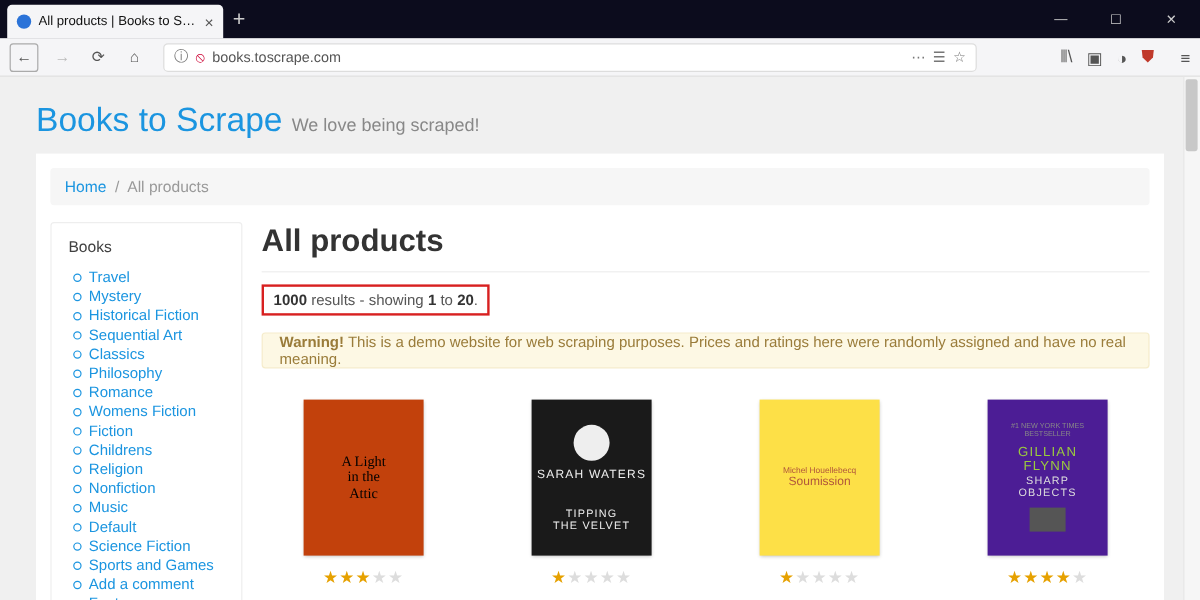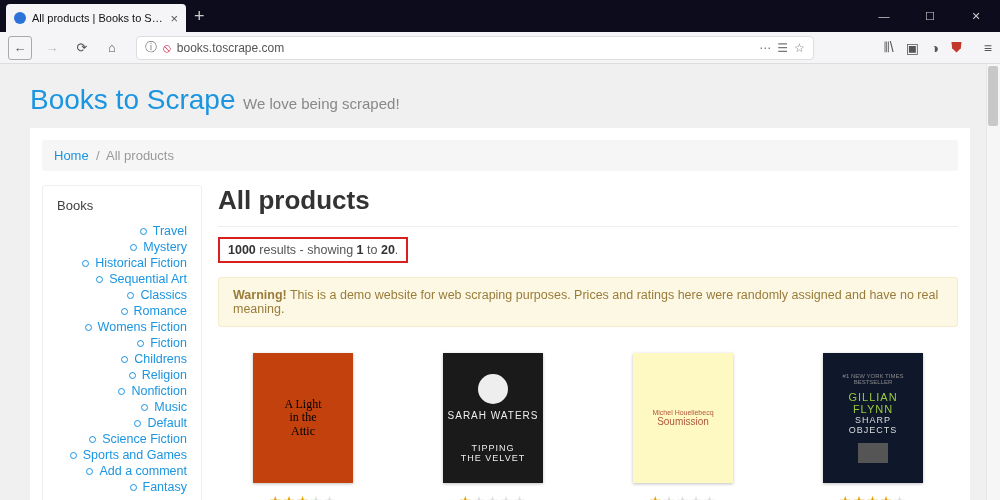--- a/index.html
+++ b/index.html
@@ -32,42 +32,42 @@
   .site-header { margin-bottom: 12px; }
   .brand { font-size: 28px; color: #1b95e0; font-weight: 400; display:inline; }
   .tagline { font-size: 15px; color: #888; margin-left: 4px; }
   .content-card { background: #fff; padding: 12px 12px 0 12px; }
   .breadcrumb { background: #f6f6f6; border-radius: 3px; padding: 8px 12px; font-size: 13px; color: #999; margin-bottom: 14px; }
   .breadcrumb a { color: #1b95e0; text-decoration: none; }
   .layout { display: flex; gap: 16px; }
   .sidebar { width: 190px; border: 1px solid #eee; border-radius: 3px; padding: 12px 14px; }
   .side-title { color: #404040; font-size: 13px; margin-bottom: 10px; cursor:pointer;}
   .cat-list { list-style: none; }
-  .cat-list li { display:flex; align-items:center; gap:6px; font-size: 12.5px; padding: 1px 0; justify-content: flex-end; }
+  .cat-list li { display:flex; align-items:center; gap:6px; font-size: 12.5px; padding: 1px 0; }
   .cat-list li::before { content:""; width:5px; height:5px; border:1px solid #1b95e0; border-radius:50%; margin-left:4px; }
   .cat-list a { color: #1b95e0; text-decoration: none; }
   .main { flex: 1; }
   .page-title { font-size: 26px; font-weight: 600; color: #333; margin-bottom: 10px; }
   .divider { border-top: 1px solid #eee; margin-bottom: 10px; }
   .results-box { border: 2px solid #d82020; display:inline-block; padding: 4px 8px; font-size: 12.5px; color: #555; margin-bottom: 14px; text-align: center; }
   .results-box b { color:#333;}
-  .alert { background: #fdf8e4; border: 1px solid #f5eccb; color: #9a7c3a; padding: 10px 14px; font-size: 12.5px; border-radius: 3px; margin-bottom: 26px; }
+  .alert { background: #fdf8e4; border: 1px solid #f5eccb; color: #9a7c3a; padding: 0 14px; font-size: 12.5px; border-radius: 3px; margin-bottom: 26px; }
   .alert b { color: #9a7c3a; }
   .products { display: flex; gap: 60px; padding: 0 20px; }
   .product { width: 130px; text-align: center; }
   .prod-img { width: 100px; height: 130px; margin: 0 auto 10px auto; box-shadow: 0 1px 3px rgba(0,0,0,.25); background:#fff; display:flex; flex-direction:column; justify-content:center; align-items:center; font-size:9px; padding:4px; }
   .img1 { background:#c2410c; }
   .img1 .t { font-family: Georgia, serif; font-size:12px; line-height:1.1;}
   .img2 { background:#1a1a1a; color:#eee; }
   .img2 .a { font-size:10px; letter-spacing:1px; margin-bottom:22px;}
   .img2 .t { font-size:9px; letter-spacing:1px;}
-  .img3 { background:#fef9c3; color:#b0563b; }
+  .img3 { background:#fde047; color:#b0563b; }
   .img3 .a { font-size:7px;}
   .img3 .t { font-size:10px;}
-  .img4 { background:#0f172a; color:#9bca3e; }
+  .img4 { background:#4c1d95; color:#9bca3e; }
   .img4 .a { font-size:11px; letter-spacing:1px;}
   .img4 .t { font-size:9px; letter-spacing:1px; color:#ddd;}
   .stars { color: #e6a100; font-size: 14px; letter-spacing: 1px; }
   .stars .off { color: #ddd; }
 </style>
 </head>
 <body>
 
 <div class="browser-chrome">
   <div class="tab">
@@ -131,20 +131,23 @@
                 <a href="#">Mystery</a>
               </li>
               <li>
                 <a href="#">Historical Fiction</a>
               </li>
               <li>
                 <a href="#">Sequential Art</a>
               </li>
               <li>
                 <a href="#">Classics</a>
+              </li>
+              <li>
+                <a href="#">Philosophy</a>
               </li>
               <li>
                 <a href="#">Romance</a>
               </li>
               <li>
                 <a href="#">Womens Fiction</a>
               </li>
               <li>
                 <a href="#">Fiction</a>
               </li>

